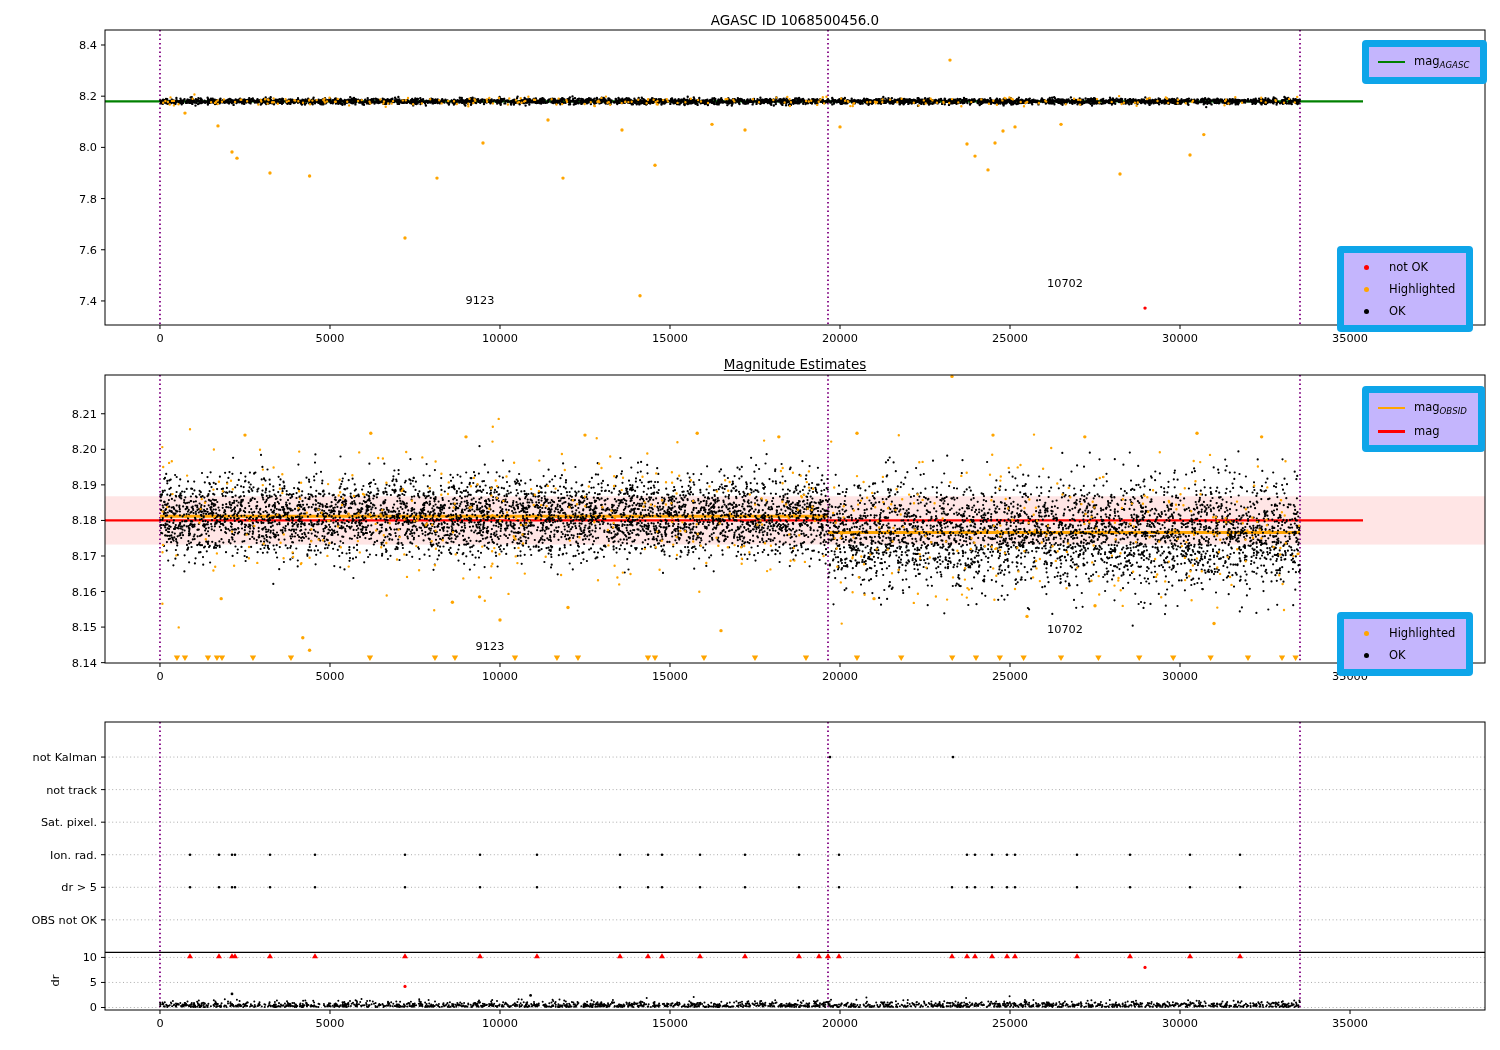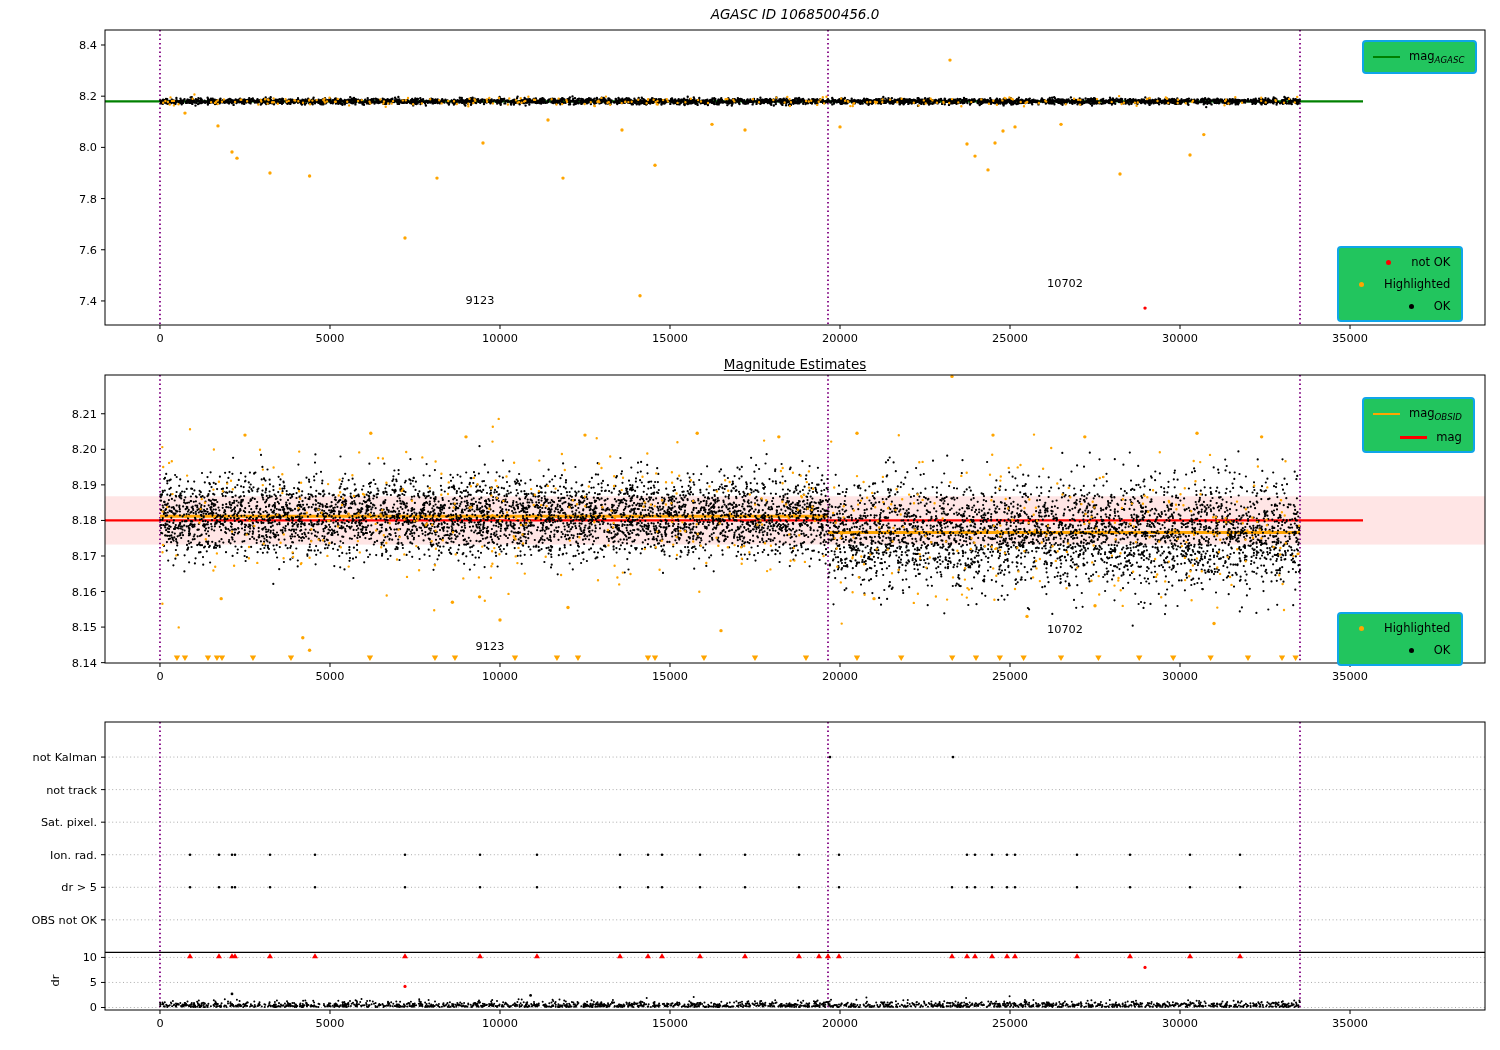--- a/index.html
+++ b/index.html
@@ -2,27 +2,27 @@
 <html><head>
 <meta charset="utf-8">
 <style>
   html,body{margin:0;padding:0;background:#fff;}
   .figure{position:relative;width:1500px;height:1050px;background:#fff;overflow:hidden;
           font-family:"DejaVu Sans",sans-serif;}
   #chart-svg{position:absolute;left:0;top:0;}
   svg text{font-family:"DejaVu Sans",sans-serif;font-size:11.3px;fill:#000;}
   .plot-title{position:absolute;left:105px;width:1380px;text-align:center;
               font-size:13.5px;color:#000;}
-  .t1{top:6px;font-style:italic;}
+  .t1{top:12px;}
   .t2{top:356px;text-decoration:underline;}
   .ylabel-dr{position:absolute;left:50px;top:974px;font-size:11.3px;color:#000;
              transform:rotate(-90deg);transform-origin:center;}
-  .legend{position:absolute;background:#22c55e;border:2px solid #0ea5e9;border-radius:4px;
+  .legend{position:absolute;background:#c4b5fd;border:7px solid #0ea5e9;border-radius:4px;
           padding:7px 11px 7px 9px;display:flex;flex-direction:column;gap:8px;
-          font-size:11.5px;color:#000;align-items:flex-end;}
+          font-size:11.5px;color:#000;}
   .legend-row{display:flex;align-items:center;gap:9px;white-space:nowrap;}
   .lm{width:27px;display:flex;justify-content:center;align-items:center;flex:none;}
   .lm .line{width:27px;height:2.6px;}
   .lm .dot{width:5px;height:5px;border-radius:50%;}
   sub.lsub{font-style:italic;font-size:8.6px;}
 </style>
 </head>
 <body>
 
 <div class="figure">
@@ -253,21 +253,21 @@
           </span>
           <span>Highlighted</span>
         </div>
         <div class="legend-row">
           <span class="lm">
             <span class="dot" style="background: rgb(0, 0, 0);"></span>
           </span>
           <span>OK</span>
         </div>
       </div>
-      <div class="legend" style="left: 1362px; top: 386px; margin-top: 11px;">
+      <div class="legend" style="left: 1362px; top: 386px;">
         <div class="legend-row">
           <span class="lm">
             <span class="line" style="background: rgb(255, 165, 0);"></span>
           </span>
           <span>mag<sub class="lsub">OBSID</sub></span>
         </div>
         <div class="legend-row">
           <span class="lm">
             <span class="line" style="background: rgb(255, 0, 0);"></span>
           </span>

